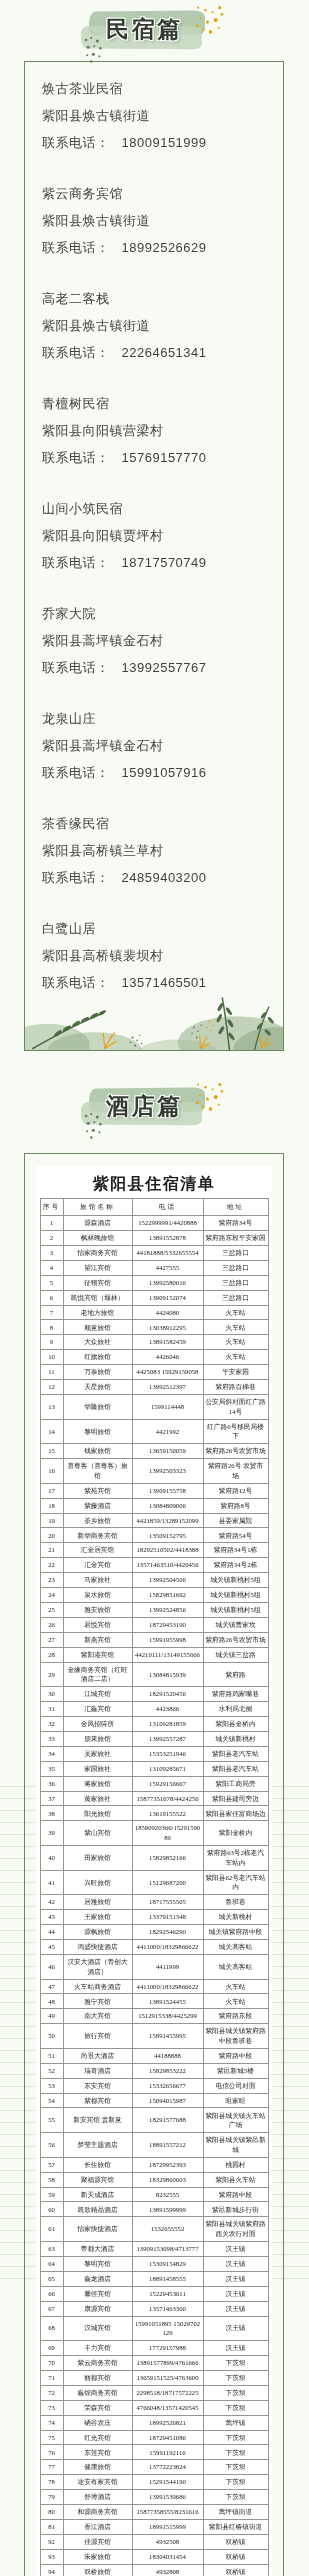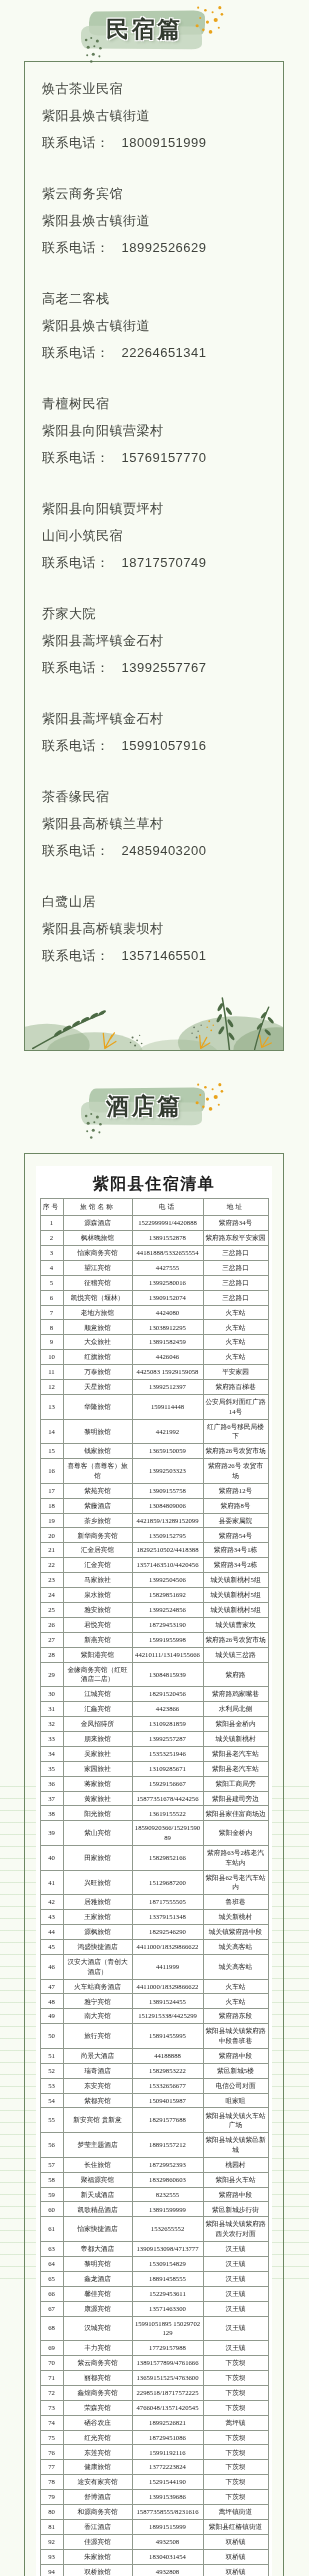--- a/index.html
+++ b/index.html
@@ -185,30 +185,31 @@
           <div class="line name">高老二客栈</div>
           <div class="line addr">紫阳县焕古镇街道</div>
           <div class="line phone"><span>联系电话：</span><span class="phone-number">22264651341</span></div>
         </div>
         <div class="entry">
           <div class="line name">青檀树民宿</div>
           <div class="line addr">紫阳县向阳镇营梁村</div>
           <div class="line phone"><span>联系电话：</span><span class="phone-number">15769157770</span></div>
         </div>
         <div class="entry">
+          <div class="line name">山间小筑民宿</div>
           <div class="line addr">紫阳县向阳镇贾坪村</div>
-          <div class="line name">山间小筑民宿</div>
           <div class="line phone"><span>联系电话：</span><span class="phone-number">18717570749</span></div>
         </div>
         <div class="entry">
           <div class="line name">乔家大院</div>
           <div class="line addr">紫阳县蒿坪镇金石村</div>
           <div class="line phone"><span>联系电话：</span><span class="phone-number">13992557767</span></div>
         </div>
         <div class="entry">
+          <div class="line name">龙泉山庄</div>
           <div class="line addr">紫阳县蒿坪镇金石村</div>
           <div class="line phone"><span>联系电话：</span><span class="phone-number">15991057916</span></div>
         </div>
         <div class="entry">
           <div class="line name">茶香缘民宿</div>
           <div class="line addr">紫阳县高桥镇兰草村</div>
           <div class="line phone"><span>联系电话：</span><span class="phone-number">24859403200</span></div>
         </div>
         <div class="entry">
           <div class="line name">白鹭山居</div>

